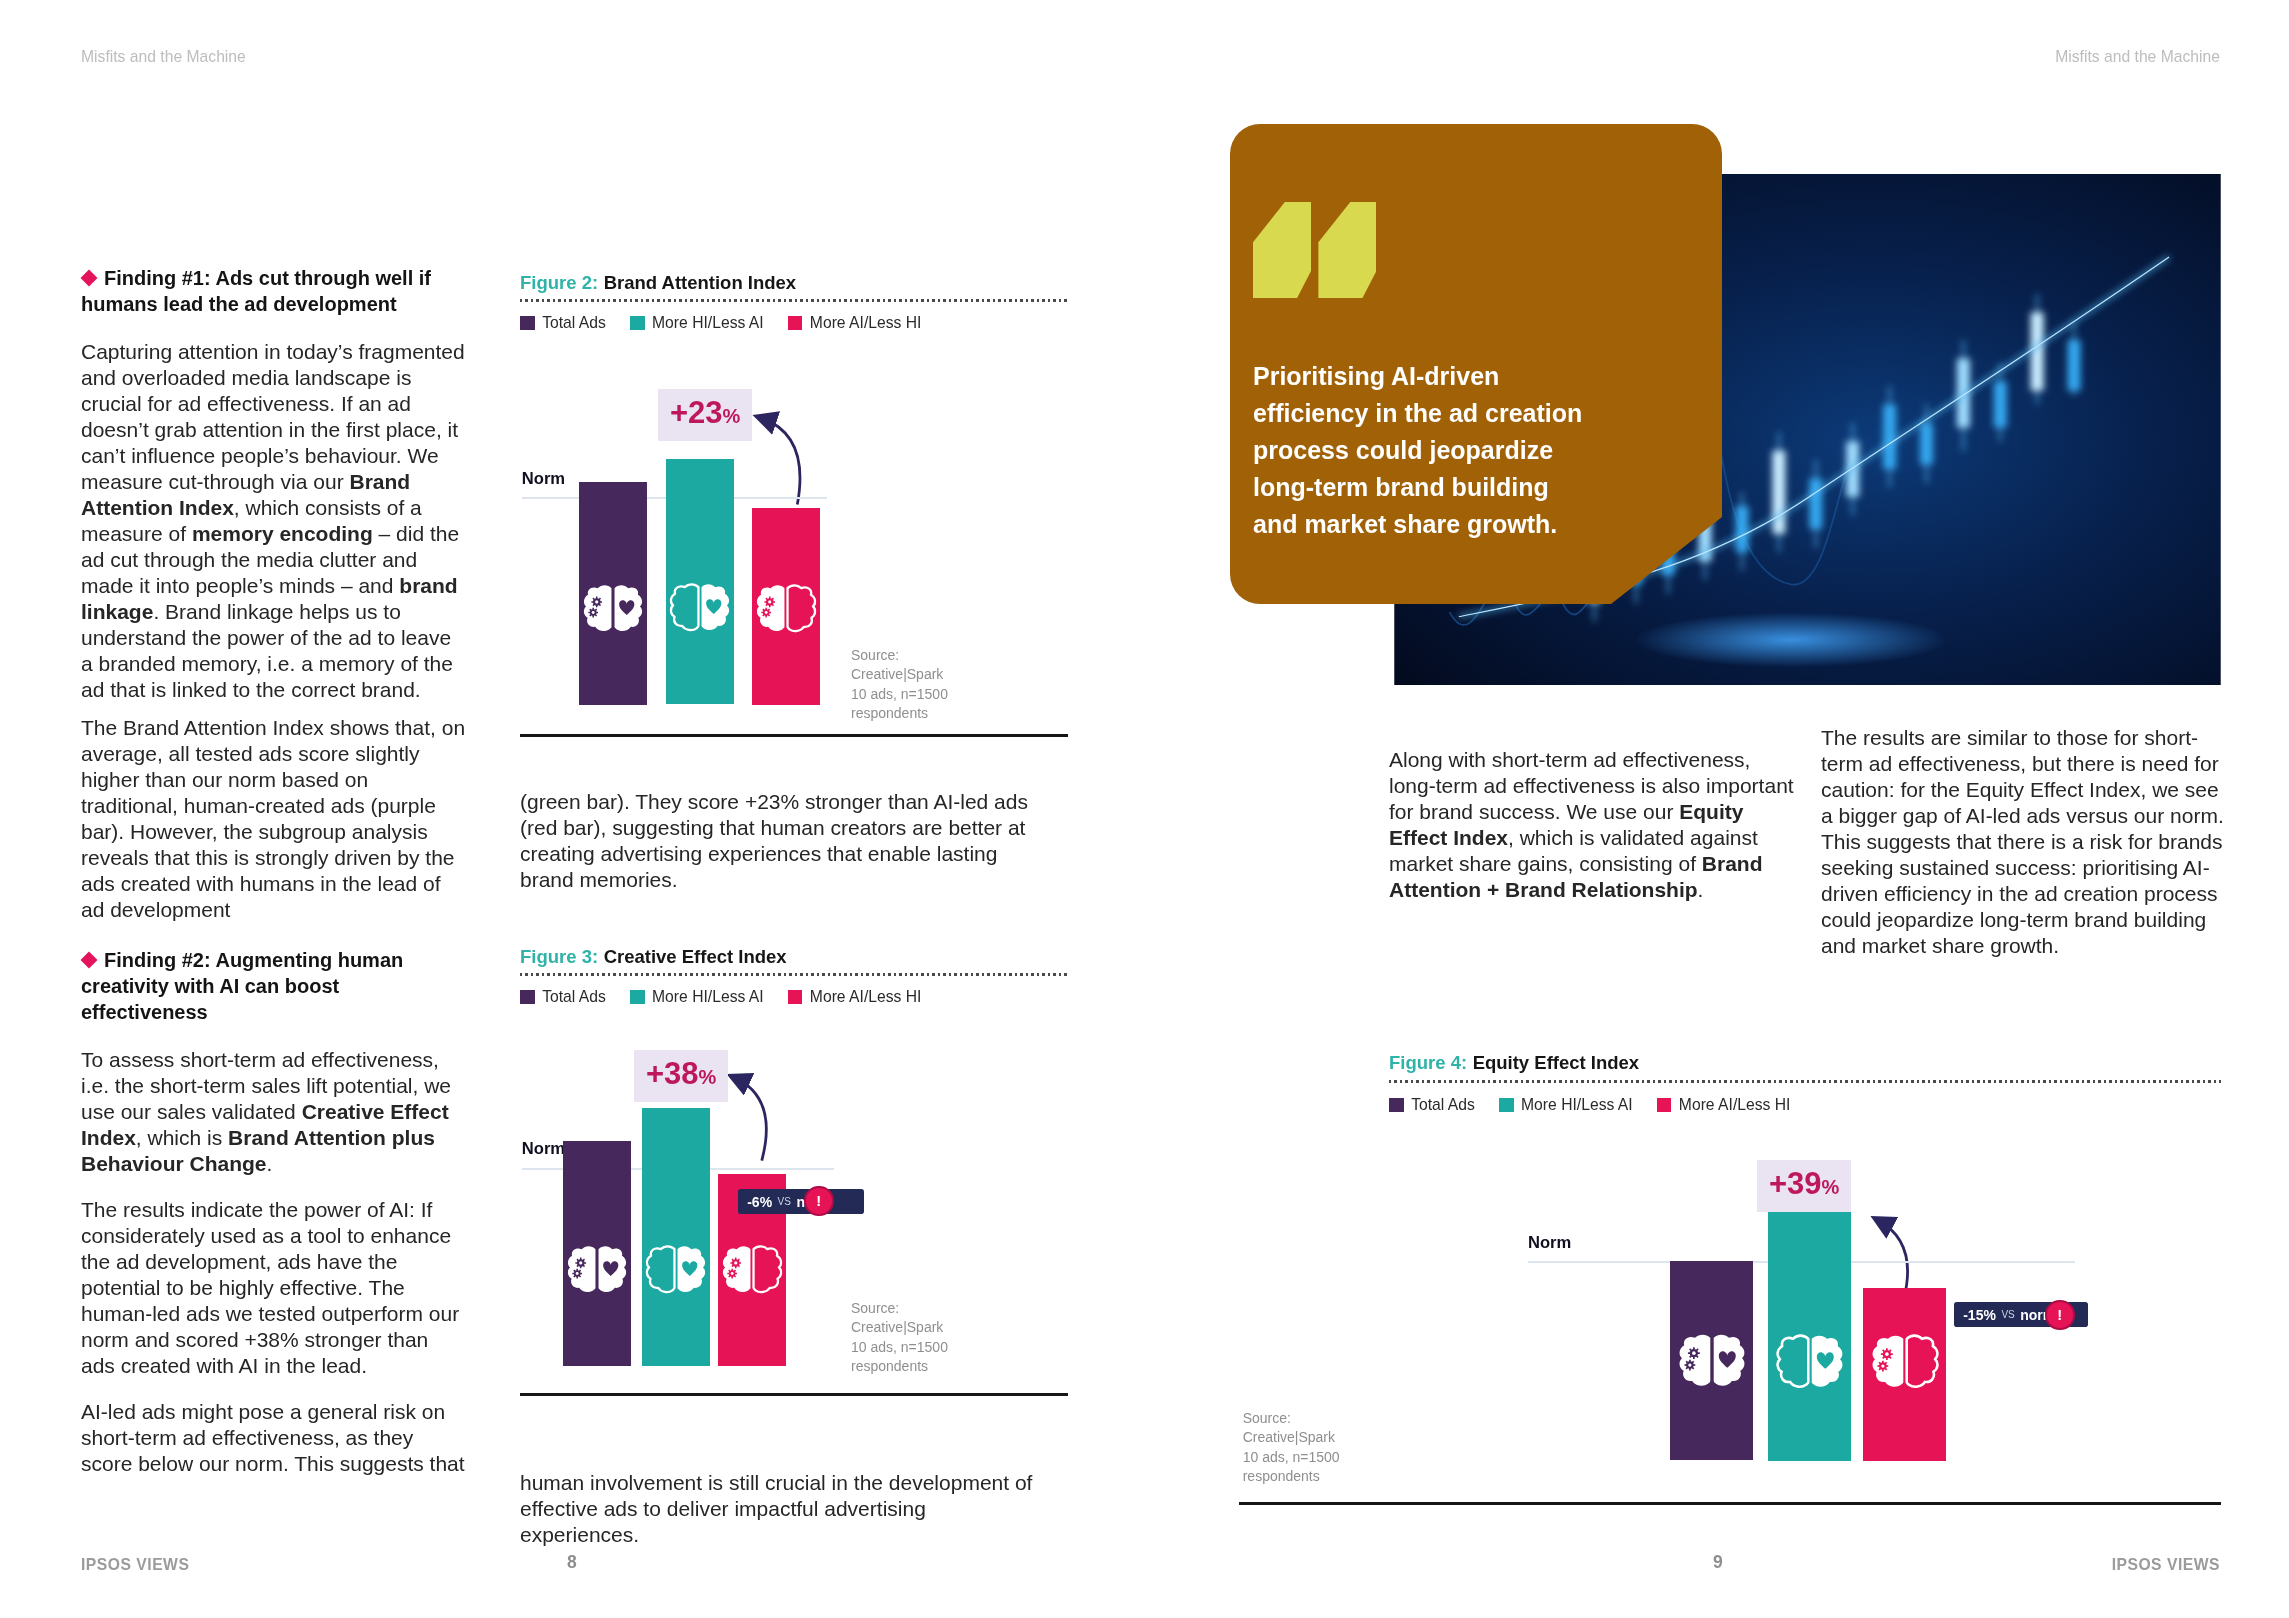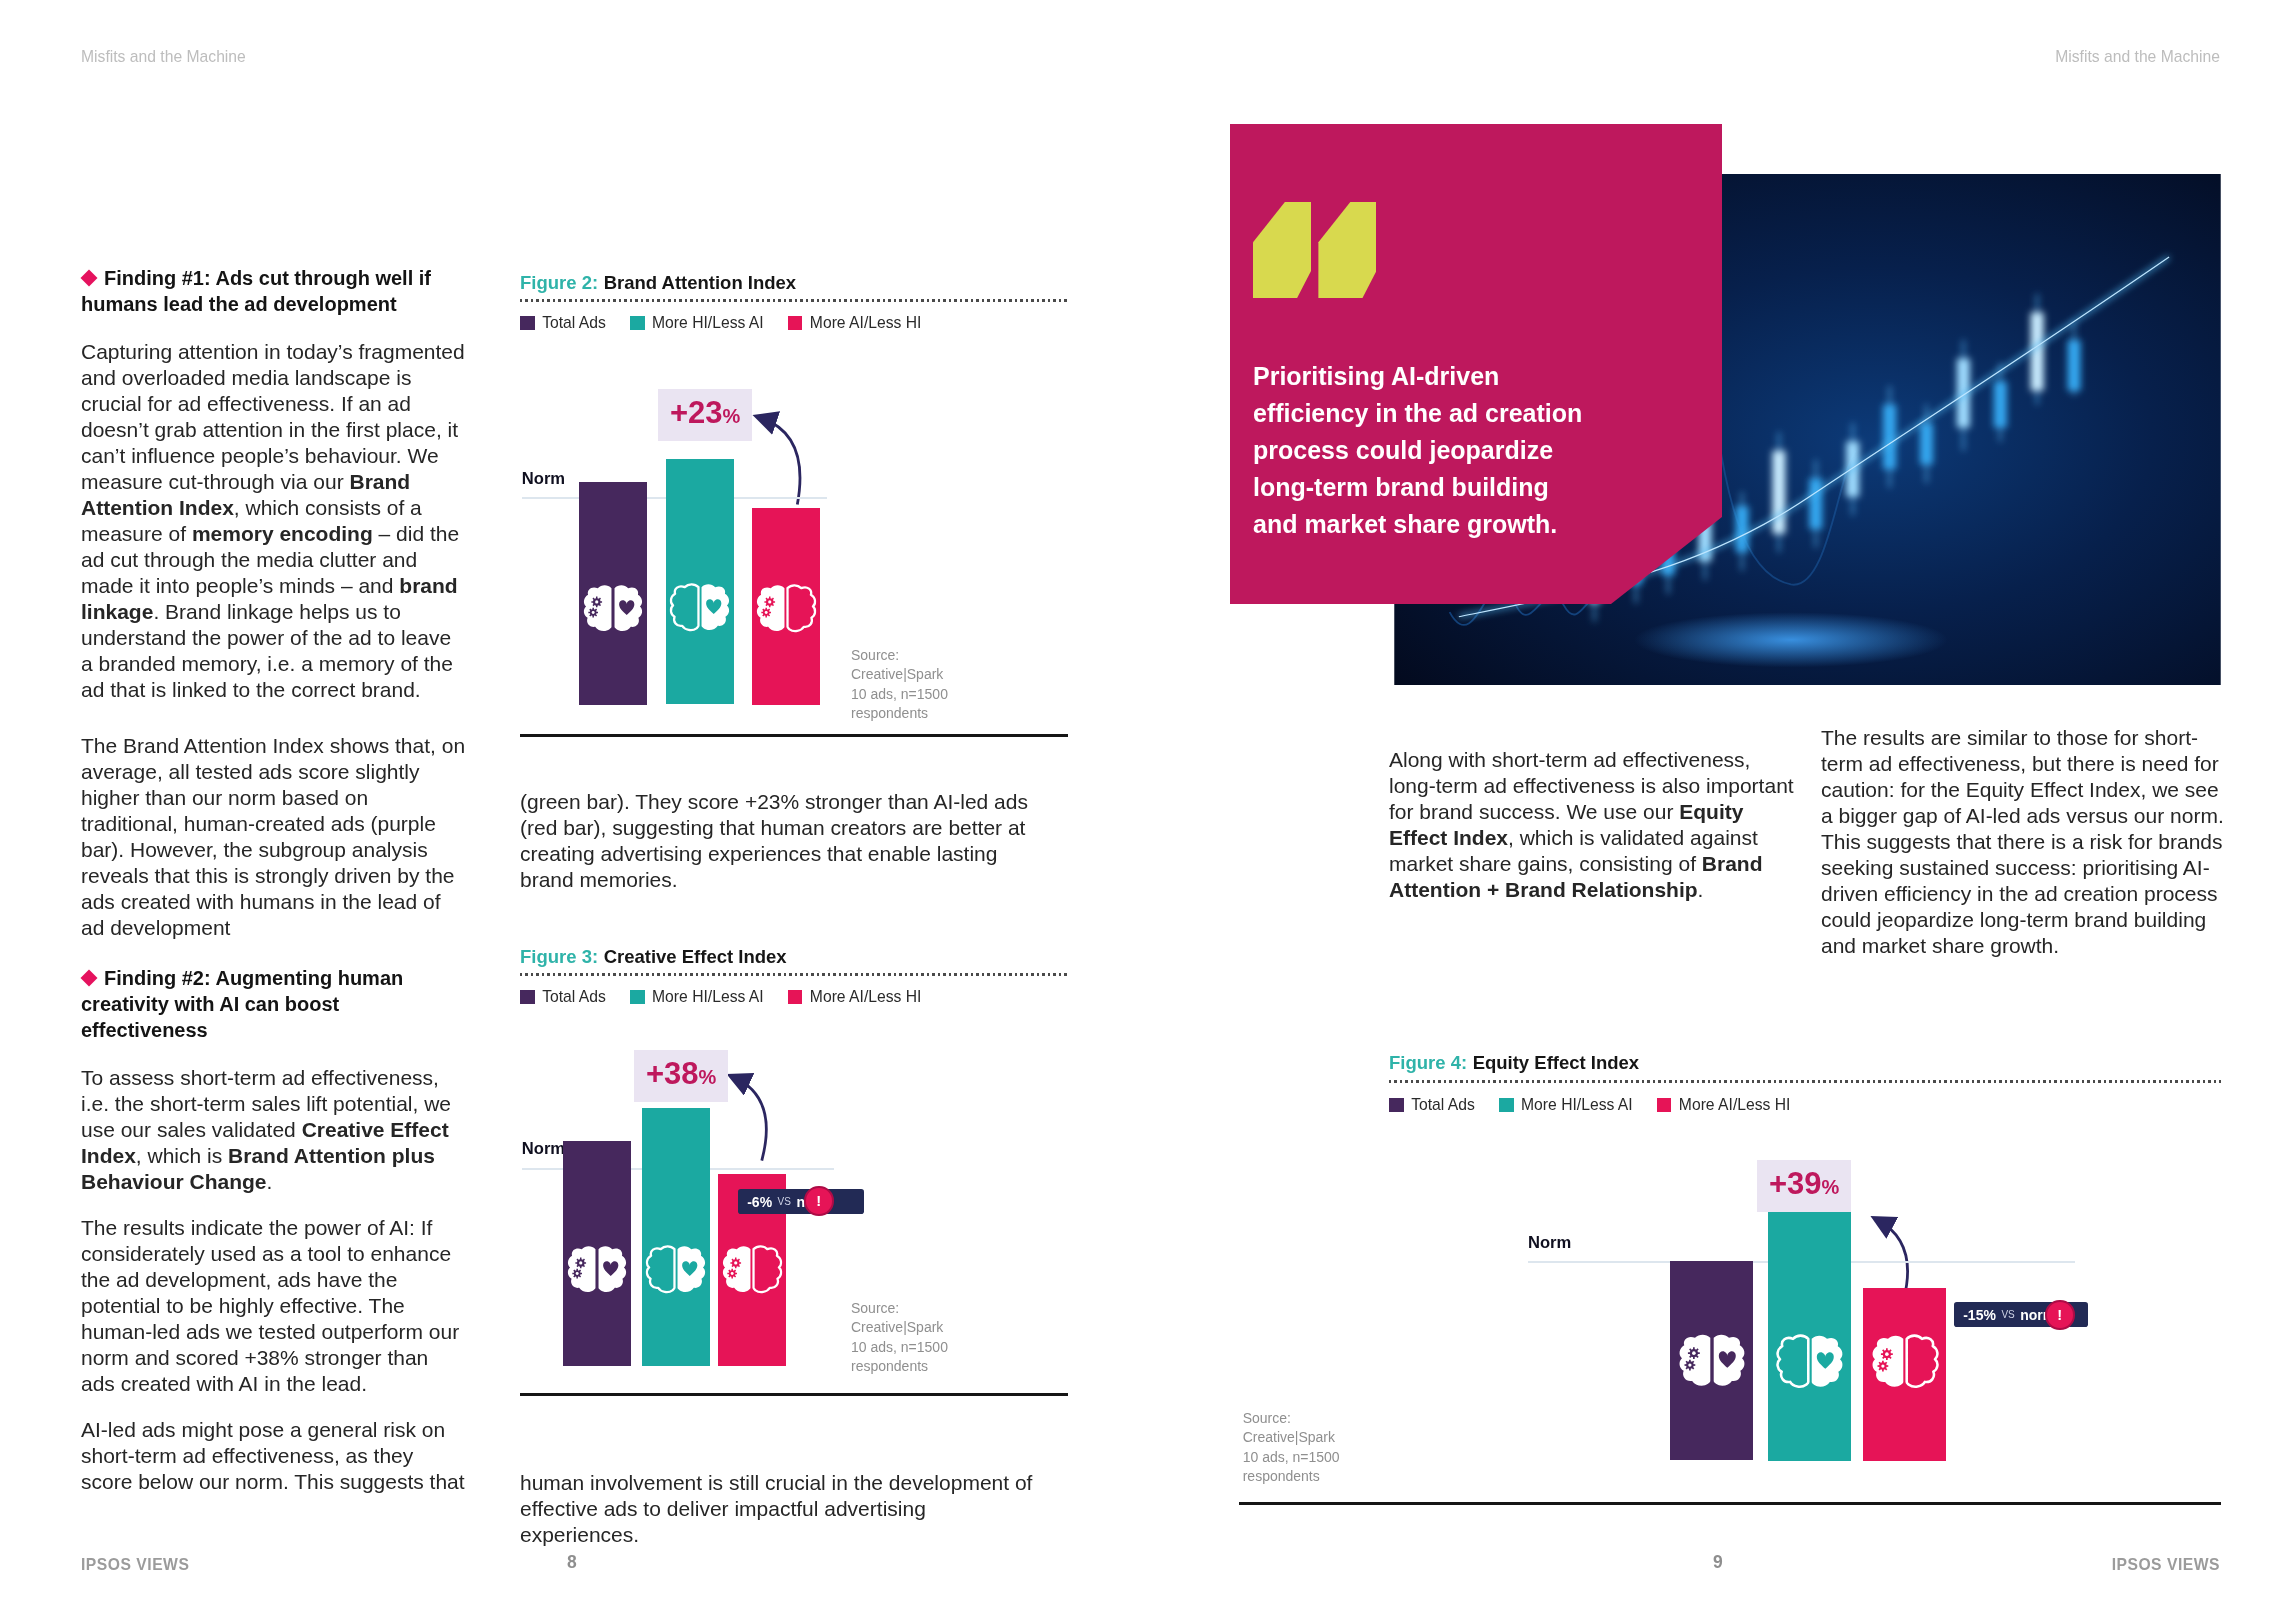--- a/index.html
+++ b/index.html
@@ -33,37 +33,37 @@
          display:flex;align-items:center;gap:5.5px;padding:0 33px 0 9.2px;font-size:14px;white-space:nowrap;z-index:4;}
   .badge .b-vs{font-size:10px;text-transform:uppercase;color:#cfd3e6;}
   .badge b{font-size:14px;}
   .alert{position:absolute;width:29.5px;height:29.5px;border-radius:50%;background:#e61457;border:2.8px solid #ad0c46;
          color:#fff;font-weight:bold;font-size:14.8px;display:flex;align-items:center;justify-content:center;z-index:5;box-sizing:border-box;}
   .source{position:absolute;font-size:14px;line-height:19.4px;color:#8f8f8f;}
   .black-rule{position:absolute;height:2.8px;background:#161616;}
   .fig-arrow{position:absolute;pointer-events:none;}
   
   .photo{position:absolute;left:1394px;top:174px;width:827px;height:511px;z-index:1;}
-  .quote-box{position:absolute;left:1230px;top:124px;width:492px;height:480px;background:#be185d;z-index:3;
-             clip-path:polygon(0 0,492px 0,492px 393px,381px 480px,0 480px);}
+  .quote-box{position:absolute;left:1230px;top:124px;width:492px;height:480px;background:#a16207;z-index:3;
+             clip-path:polygon(0 0,492px 0,492px 393px,381px 480px,0 480px);border-radius:30px;}
   .qmarks{position:absolute;left:23px;top:78px;display:flex;gap:7.4px;}
   .qmark{width:58px;height:96px;background:#d8d94e;
          clip-path:polygon(55% 0,100% 0,100% 72%,76% 100%,0 100%,0 42%);}
   .quote-text{position:absolute;left:23px;top:234px;width:343px;color:#ffffff;
               font-size:25px;line-height:37px;font-weight:bold;}
 </style>
 </head>
 <body>
 
 <div class="runhead" style="left:81px;">Misfits and the Machine</div>
 
 <div class="textcol abs" style="left:81px;top:265px;width:386px;">
   <h3 class="finding"><span class="diamond"></span><span>Finding #1: Ads cut through well if humans lead the ad development</span></h3>
   <p style="margin-top:22px;"><span>Capturing attention in today’s fragmented and overloaded media landscape is crucial for ad effectiveness. If an ad doesn’t grab attention in the first place, it can’t influence people’s behaviour. We measure cut-through via our </span><b>Brand Attention Index</b><span>, which consists of a measure of </span><b>memory encoding</b><span> – did the ad cut through the media clutter and made it into people’s minds – and </span><b>brand linkage</b><span>. Brand linkage helps us to understand the power of the ad to leave a branded memory, i.e. a memory of the ad that is linked to the correct brand.</span></p>
-  <p style="margin-top:30px;">The Brand Attention Index shows that, on average, all tested ads score slightly higher than our norm based on traditional, human-created ads (purple bar). However, the subgroup analysis reveals that this is strongly driven by the ads created with humans in the lead of ad development</p>
+  <p style="margin-top:12px;">The Brand Attention Index shows that, on average, all tested ads score slightly higher than our norm based on traditional, human-created ads (purple bar). However, the subgroup analysis reveals that this is strongly driven by the ads created with humans in the lead of ad development</p>
   <h3 class="finding" style="margin-top:24px;"><span class="diamond"></span><span>Finding #2: Augmenting human creativity with AI can boost effectiveness</span></h3>
   <p style="margin-top:22px;"><span>To assess short-term ad effectiveness, i.e. the short-term sales lift potential, we use our sales validated </span><b>Creative Effect Index</b><span>, which is </span><b>Brand Attention plus Behaviour Change</b><span>.</span></p>
   <p style="margin-top:20px;">The results indicate the power of AI: If considerately used as a tool to enhance the ad development, ads have the potential to be highly effective. The human-led ads we tested outperform our norm and scored +38% stronger than ads created with AI in the lead.</p>
   <p style="margin-top:20px;">AI-led ads might pose a general risk on short-term ad effectiveness, as they score below our norm. This suggests that</p>
 </div>
 
 <div class="fig" id="fig0" style="left:520px;top:272px;width:548px;height:467px;">
   <div class="fig-label" style="left:0;top:0;">
     <span class="fl-num">Figure 2:</span><span>Brand Attention Index</span>
   </div>

